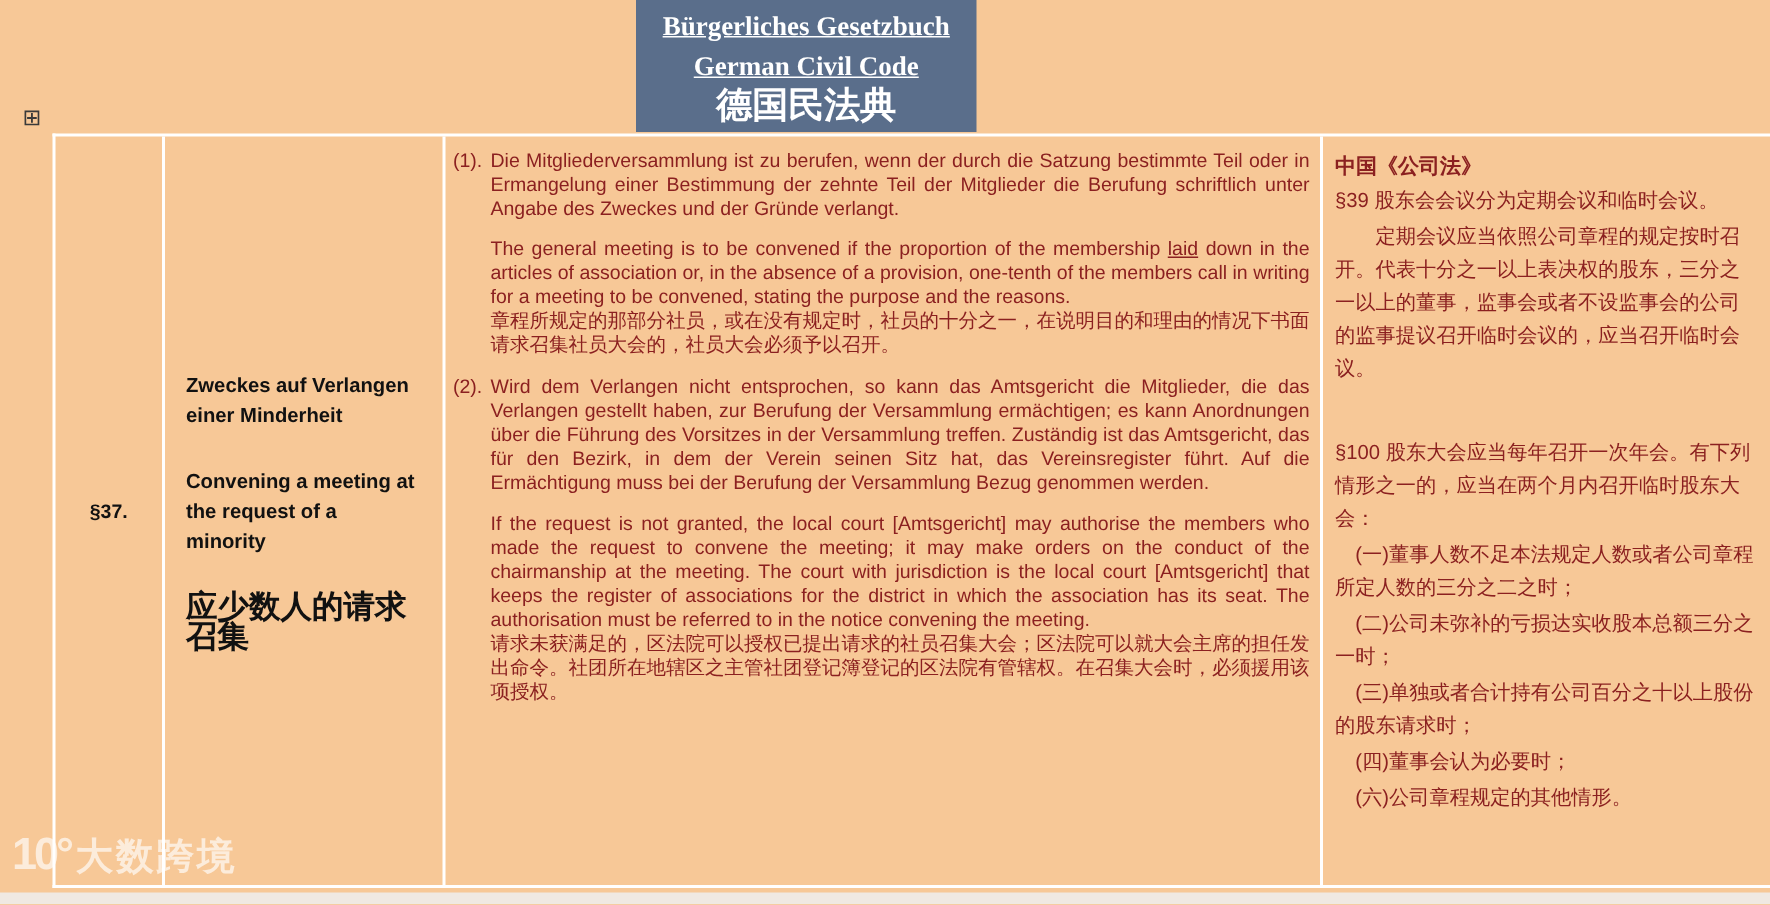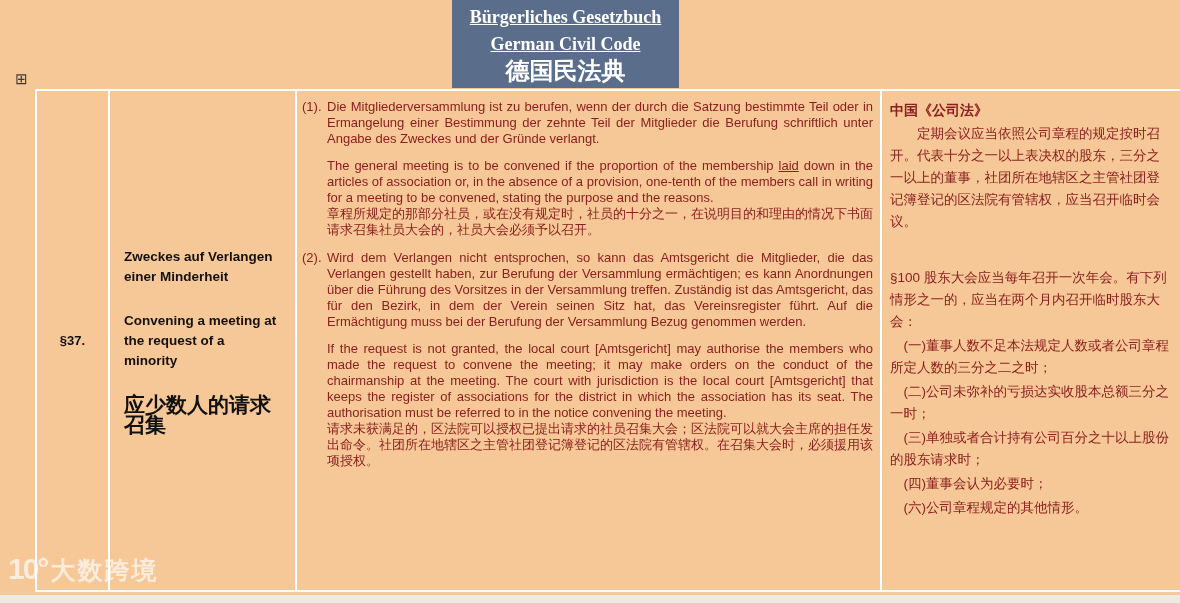--- a/index.html
+++ b/index.html
@@ -3,21 +3,21 @@
 <meta charset="utf-8">
 <style>
   html,body{margin:0;padding:0;background:#f7c897;}
   .screen{position:relative;width:1180px;height:603px;background:#f7c897;overflow:hidden;
           font-family:"Liberation Sans",sans-serif;}
 
   
   .select-all{position:absolute;left:15px;top:71px;font-size:15px;line-height:1;color:#3a3a3a;cursor:pointer;}
 
   
-  .header-box{position:absolute;left:452px;top:0;width:227px;height:88px;background:#5a6e8b;color:#ffffff;
+  .header-box{position:absolute;left:424px;top:0;width:227px;height:88px;background:#5a6e8b;color:#ffffff;
               display:flex;flex-direction:column;align-items:center;justify-content:center;gap:1px;
               font-family:"Liberation Serif",serif;text-align:center;}
   .h1{font-size:18px;font-weight:bold;line-height:26px;}
   .u{text-decoration:underline;}
   .zh-title{text-decoration:none;font-size:24px;}
 
   
   .lawtable{position:absolute;left:35px;top:89px;width:1145px;height:503px;display:grid;
             grid-template-columns:73px 187px 585px 300px;border:2px solid #ffffff;border-right:none;
             box-sizing:border-box;}
@@ -96,21 +96,22 @@
           <p class="p-de">Wird dem Verlangen nicht entsprochen, so kann das Amtsgericht die Mitglieder, die das Verlangen gestellt haben, zur Berufung der Versammlung ermächtigen; es kann Anordnungen über die Führung des Vorsitzes in der Versammlung treffen. Zuständig ist das Amtsgericht, das für den Bezirk, in dem der Verein seinen Sitz hat, das Vereinsregister führt. Auf die Ermächtigung muss bei der Berufung der Versammlung Bezug genommen werden.</p>
           <p class="p-en">If the request is not granted, the local court [Amtsgericht] may authorise the members who made the request to convene the meeting; it may make orders on the conduct of the chairmanship at the meeting. The court with jurisdiction is the local court [Amtsgericht] that keeps the register of associations for the district in which the association has its seat. The authorisation must be referred to in the notice convening the meeting.</p>
           <p class="p-zh">请求未获满足的，区法院可以授权已提出请求的社员召集大会；区法院可以就大会主席的担任发出命令。社团所在地辖区之主管社团登记簿登记的区法院有管辖权。在召集大会时，必须援用该项授权。</p>
         </div>
       </div>
 
     </div>
 
     <div class="cell c4">
       <p class="cn-title">中国《公司法》</p>
-      <p class="cn-p indent2">定期会议应当依照公司章程的规定按时召开。代表十分之一以上表决权的股东，三分之一以上的董事，社团所在地辖区之主管社团登记簿登记的区法院有管辖权，应当召开临时会议。</p>
+      <p class="cn-p">§39 股东会会议分为定期会议和临时会议。</p>
+      <p class="cn-p indent2">定期会议应当依照公司章程的规定按时召开。代表十分之一以上表决权的股东，三分之一以上的董事，监事会或者不设监事会的公司的监事提议召开临时会议的，应当召开临时会议。</p>
       <p class="cn-p gap-top">§100 股东大会应当每年召开一次年会。有下列情形之一的，应当在两个月内召开临时股东大会：</p>
       <p class="cn-p indent1">(一)董事人数不足本法规定人数或者公司章程所定人数的三分之二之时；</p>
       <p class="cn-p indent1">(二)公司未弥补的亏损达实收股本总额三分之一时；</p>
       <p class="cn-p indent1">(三)单独或者合计持有公司百分之十以上股份的股东请求时；</p>
       <p class="cn-p indent1">(四)董事会认为必要时；</p>
       <p class="cn-p indent1">(六)公司章程规定的其他情形。</p>
     </div>
 
   </div>
 

